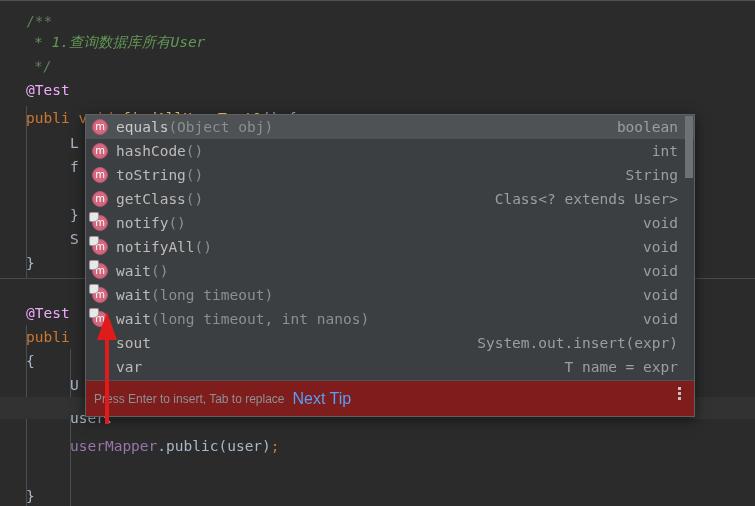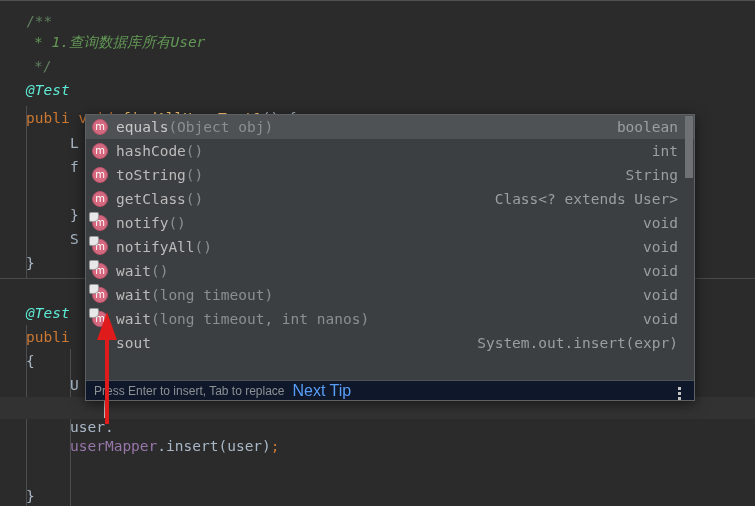--- a/index.html
+++ b/index.html
@@ -44,21 +44,21 @@
     position: absolute;
     white-space: pre;
     font-family: "DejaVu Sans Mono", monospace;
     font-size: 14.5px;
     line-height: 24px;
     letter-spacing: 0px;
   }
 
   .tok-comment { color: #629755; font-style: italic; }
   .tok-comment-plain { color: #5f7f5f; }
-  .tok-annotation { color: #5eead4; font-style: italic; }
+  .tok-annotation { color: #f0abfc; }
   .tok-keyword { color: #cc7832; }
   .tok-method { color: #ffc66d; }
   .tok-plain  { color: #a9b7c6; }
   .tok-field  { color: #9876aa; }
   .tok-punc   { color: #a9b7c6; }
   .tok-semi   { color: #cc7832; }
 
   
   .caret {
     position: absolute;
@@ -172,23 +172,23 @@
     left: 0;
     width: 8px;
     height: 62px;
     background: #6e7274;
     border-radius: 0;
   }
 
   
   #popup-footer {
     position: relative;
-    height: 20px;
+    height: 36px;
     border-top: 1px solid #4f5254;
-    background: #0f172a;
+    background: #7f1d1d;
     display: flex;
     align-items: center;
     padding-left: 8px;
     box-sizing: border-box;
   }
   #popup-footer .hint {
     color: #8d9194;
     font-size: 12px;
     font-family: "Liberation Sans", sans-serif;
   }
@@ -253,22 +253,22 @@
       <div class="code-line" style="left: 26px; top: 105px;"><span class="tok-keyword">publi </span><span class="tok-keyword">void </span><span class="tok-method">findAllUserTest1</span><span class="tok-punc">() {</span></div>
       <div class="code-line" style="left: 70px; top: 130px;"><span class="tok-plain">L</span></div>
       <div class="code-line" style="left: 70px; top: 154px;"><span class="tok-plain">f</span></div>
       <div class="code-line" style="left: 70px; top: 202px;"><span class="tok-punc">}</span></div>
       <div class="code-line" style="left: 70px; top: 226px;"><span class="tok-plain">S</span></div>
       <div class="code-line" style="left: 26px; top: 250px;"><span class="tok-punc">}</span></div>
       <div class="code-line" style="left: 26px; top: 300px;"><span class="tok-annotation">@Test</span></div>
       <div class="code-line" style="left: 26px; top: 324px;"><span class="tok-keyword">publi</span></div>
       <div class="code-line" style="left: 26px; top: 348px;"><span class="tok-punc">{</span></div>
       <div class="code-line" style="left: 70px; top: 372px;"><span class="tok-plain">U</span></div>
-      <div class="code-line" style="left: 70px; top: 414px;"><span class="tok-plain">user</span><span class="tok-punc">.</span></div>
-      <div class="code-line" style="left: 70px; top: 433px;"><span class="tok-field">userMapper</span><span class="tok-punc">.</span><span class="tok-plain">insert</span><span class="tok-punc">(</span><span class="tok-plain">user</span><span class="tok-punc">)</span><span class="tok-semi">;</span></div>
+      <div class="code-line" style="left: 70px; top: 405px;"><span class="tok-plain">user</span><span class="tok-punc">.</span></div>
+      <div class="code-line" style="left: 70px; top: 433px;"><span class="tok-field">userMapper</span><span class="tok-punc">.</span><span class="tok-plain">public</span><span class="tok-punc">(</span><span class="tok-plain">user</span><span class="tok-punc">)</span><span class="tok-semi">;</span></div>
       <div class="code-line" style="left: 26px; top: 483px;"><span class="tok-punc">}</span></div>
     </div>
 
   <div class="caret" id="caret" style="left: 104px; top: 398px; height: 19px;"></div>
 
   <div id="popup">
 
     <div id="popup-list">
         <div class="row selected">
           <span class="row-icon">
@@ -358,20 +358,26 @@
           </span>
           <span class="row-label">wait<span class="sig">(long timeout, int nanos)</span></span>
           <span class="row-spacer"></span>
           <span class="row-type">void</span>
         </div>
         <div class="row">
           <span class="row-icon blank"></span>
           <span class="row-label">sout</span>
           <span class="row-spacer"></span>
           <span class="row-type">System.out.insert(expr)</span>
+        </div>
+        <div class="row">
+          <span class="row-icon blank"></span>
+          <span class="row-label">var</span>
+          <span class="row-spacer"></span>
+          <span class="row-type">T name = expr</span>
         </div>
         <div class="row">
           <span class="row-spacer"></span>
         </div>
       </div>
 
     <div id="popup-scrollbar">
       <div class="thumb" id="scroll-thumb" style="top: 0px; height: 62px;"></div>
     </div>
 

